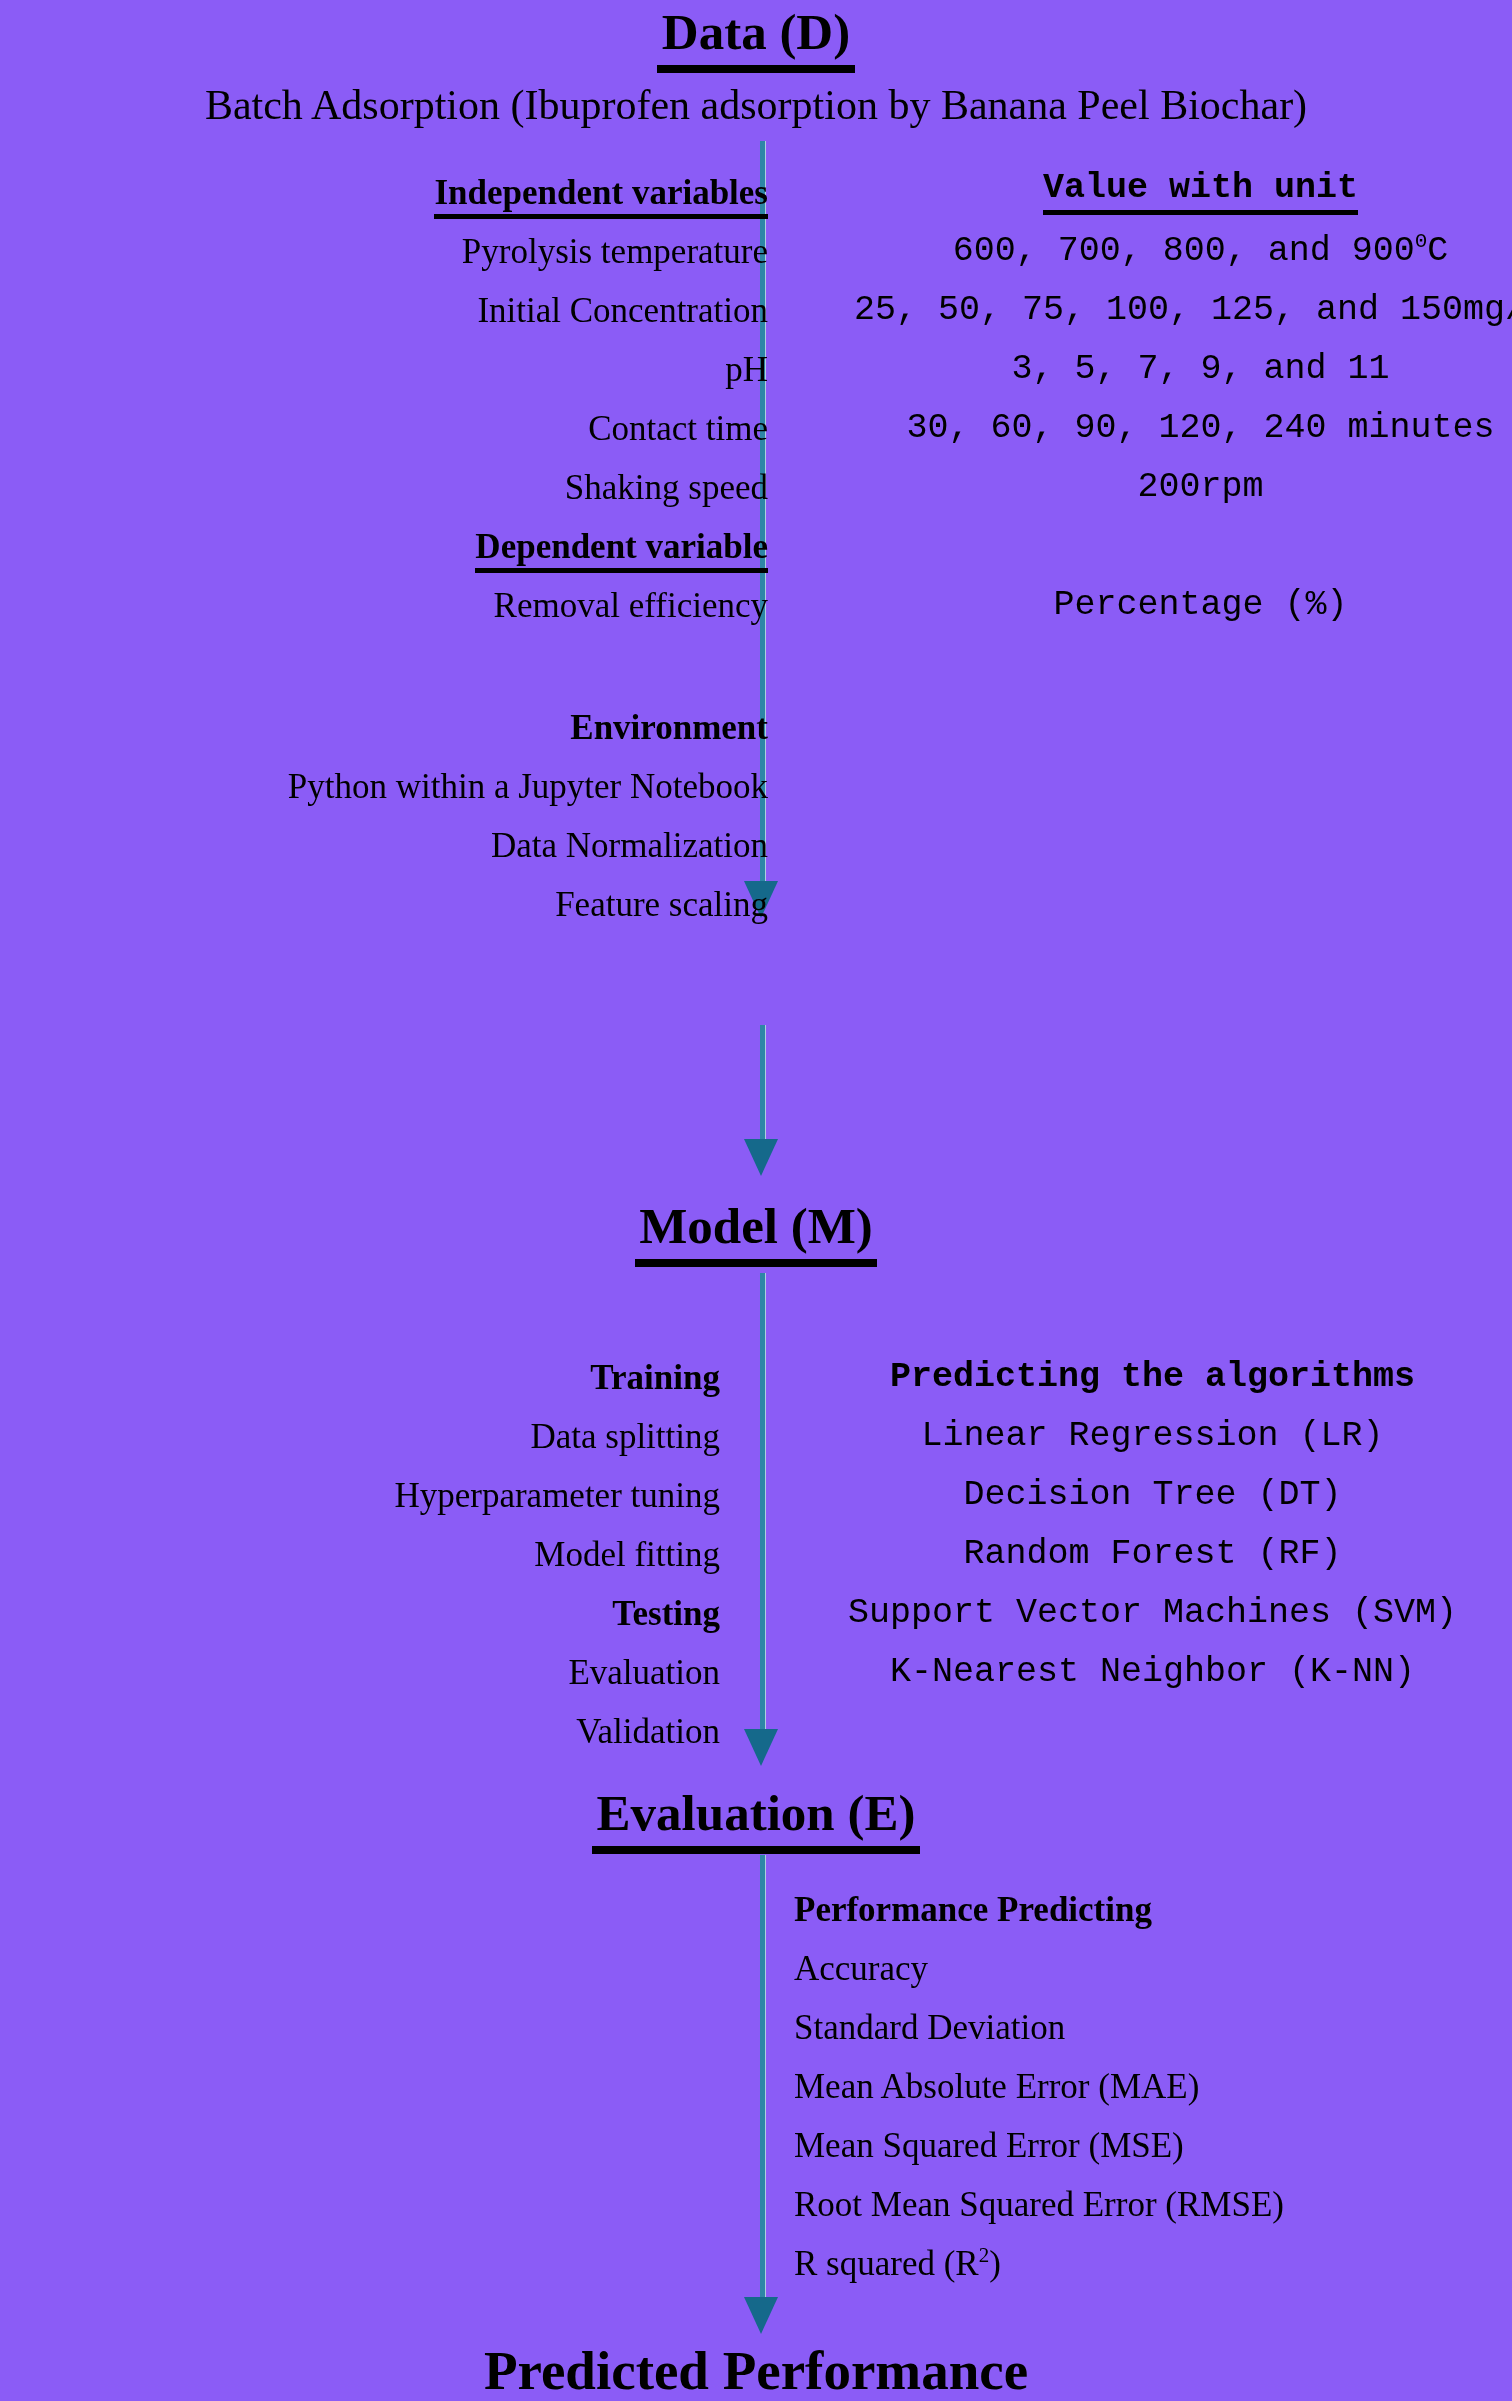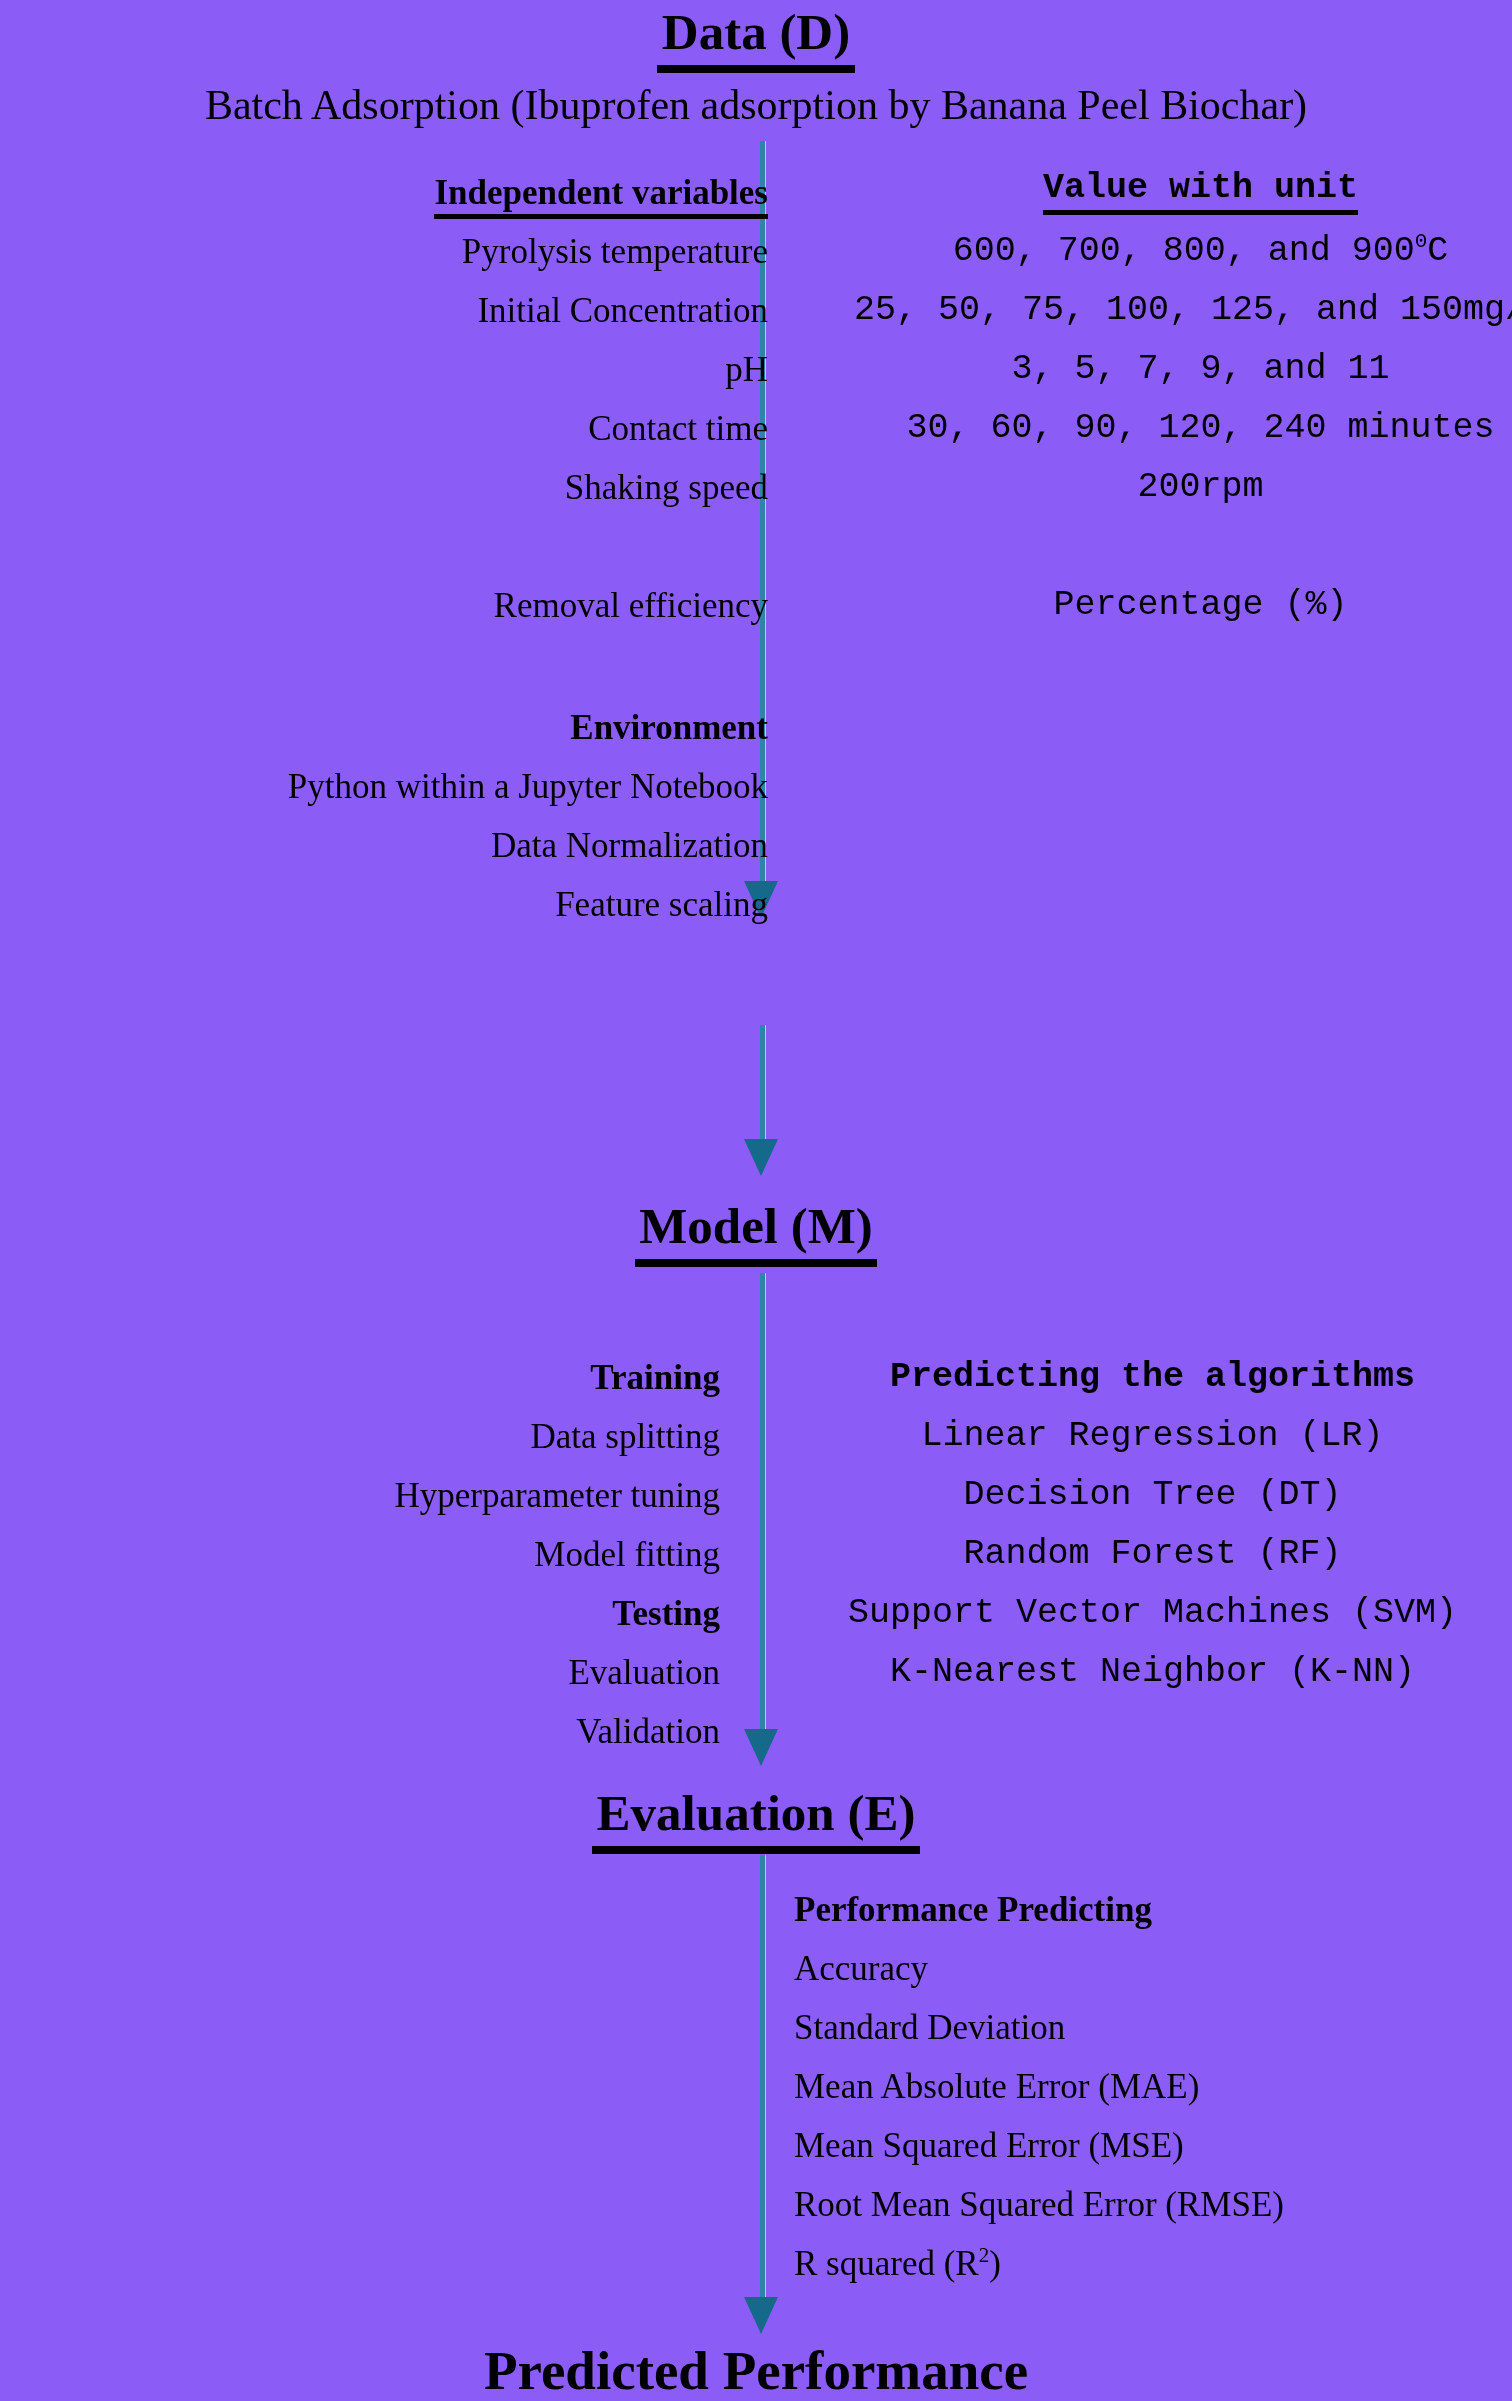--- a/index.html
+++ b/index.html
@@ -66,20 +66,21 @@
     </div>
     <div class="row">
       <div class="cl">Contact time</div>
       <div class="cr">30, 60, 90, 120, 240 minutes</div>
     </div>
     <div class="row">
       <div class="cl">Shaking speed</div>
       <div class="cr">200rpm</div>
     </div>
     <div class="row">
+      <div class="cl"><span class="b ul">Dependent variable</span></div>
       <div class="cr"></div>
     </div>
     <div class="row">
       <div class="cl">Removal efficiency</div>
       <div class="cr">Percentage (%)</div>
     </div>
     <div class="row spacer"></div>
     <div class="row">
       <div class="cl"><span class="b">Environment</span></div>
       <div class="cr"></div>

